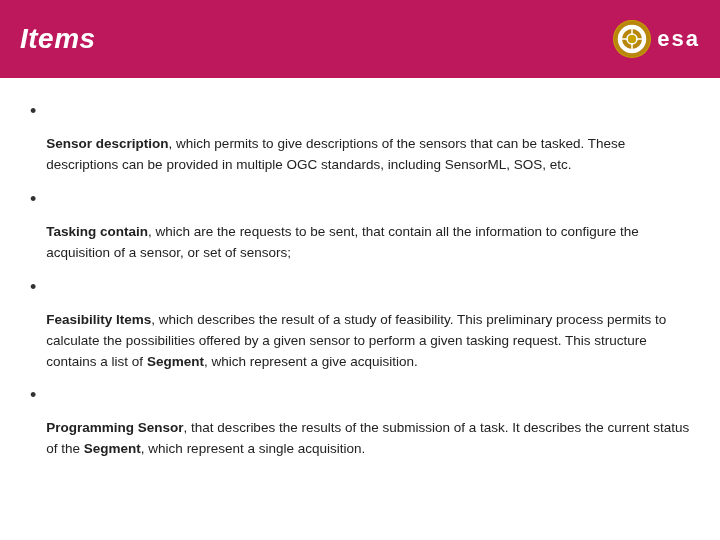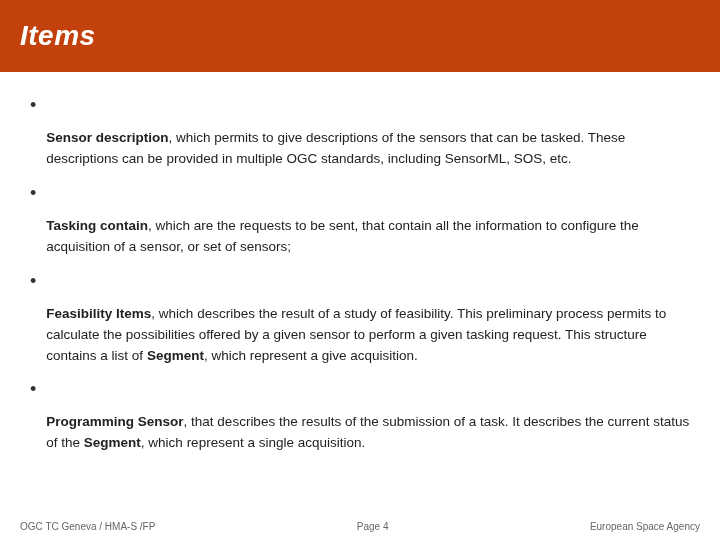--- a/index.html
+++ b/index.html
@@ -14,21 +14,21 @@
 
     .slide {
       width: 720px;
       height: 540px;
       display: flex;
       flex-direction: column;
       background: #ffffff;
     }
 
     .header {
-      background: #c2410c;
+      background: #be185d;
       padding: 20px 20px;
       display: flex;
       align-items: center;
       justify-content: space-between;
       min-height: 72px;
     }
 
     .header-title {
       color: #ffffff;
       font-size: 28px;
@@ -143,20 +143,32 @@
       color: #666;
     }
   </style>
 </head>
 <body>
 
 <div class="slide">
 
   <div class="header">
     <span class="header-title">Items</span>
+    <div class="esa-logo">
+      <div class="esa-logo-circle">
+        <svg width="38" height="38" viewBox="0 0 38 38">
+          <circle cx="19" cy="19" r="18" fill="#b8860b"></circle>
+          <circle cx="19" cy="19" r="13" fill="none" stroke="#ffffff" stroke-width="2.5"></circle>
+          <circle cx="19" cy="19" r="5" fill="#b8860b" stroke="#ffffff" stroke-width="1.5"></circle>
+          <line x1="19" y1="6" x2="19" y2="32" stroke="#ffffff" stroke-width="1.5"></line>
+          <line x1="6" y1="19" x2="32" y2="19" stroke="#ffffff" stroke-width="1.5"></line>
+        </svg>
+      </div>
+      <span class="esa-text">esa</span>
+    </div>
   </div>
 
   <div class="content">
 
     <div class="bullet-item">
       <span class="bullet-dot">•</span>
       <span class="bullet-text">
         <span class="bold-term">Sensor description</span><span>, which permits to give descriptions of the sensors that can be tasked. These descriptions can be provided in multiple OGC standards, including SensorML, SOS, etc.</span>
       </span>
     </div>
@@ -177,19 +189,14 @@
 
     <div class="bullet-item">
       <span class="bullet-dot">•</span>
       <span class="bullet-text">
         <span class="bold-term">Programming Sensor</span><span>, that describes the results of the submission of a task. It describes the current status of the </span><span class="bold-term">Segment</span><span>, which represent a single acquisition.</span>
       </span>
     </div>
 
   </div>
 
-  <div class="footer">
-    <span class="footer-left">OGC TC Geneva / HMA-S /FP</span>
-    <span class="footer-center">Page 4</span>
-    <span class="footer-right">European Space Agency</span>
-  </div>
 
 </div>
 
 </body></html>

